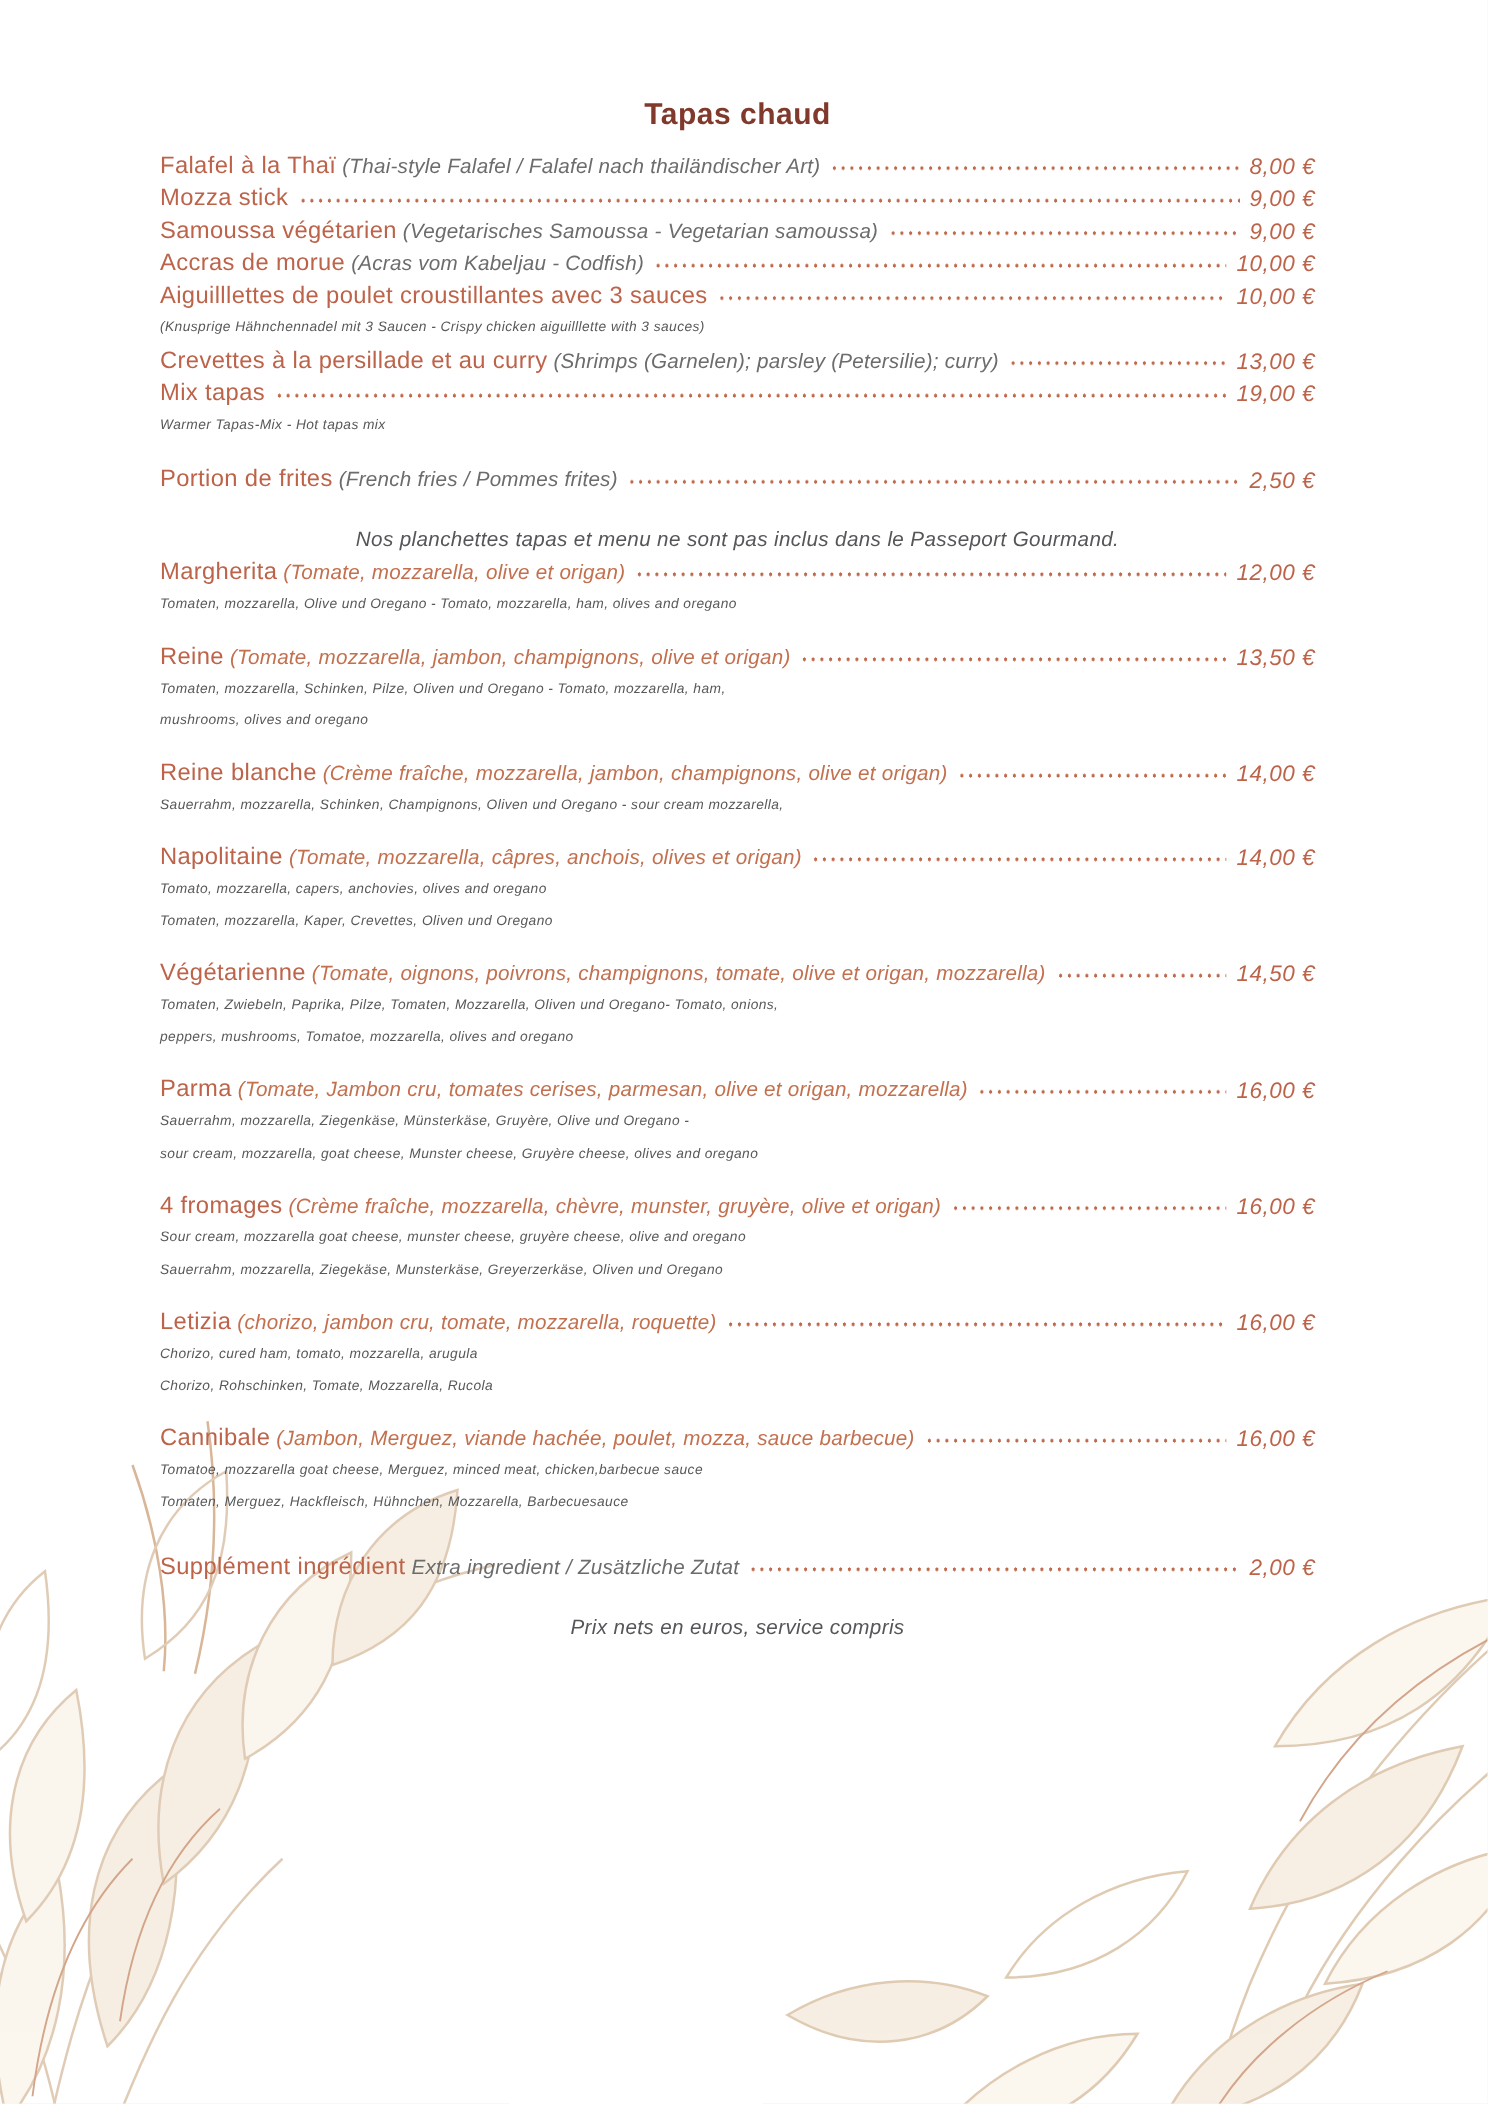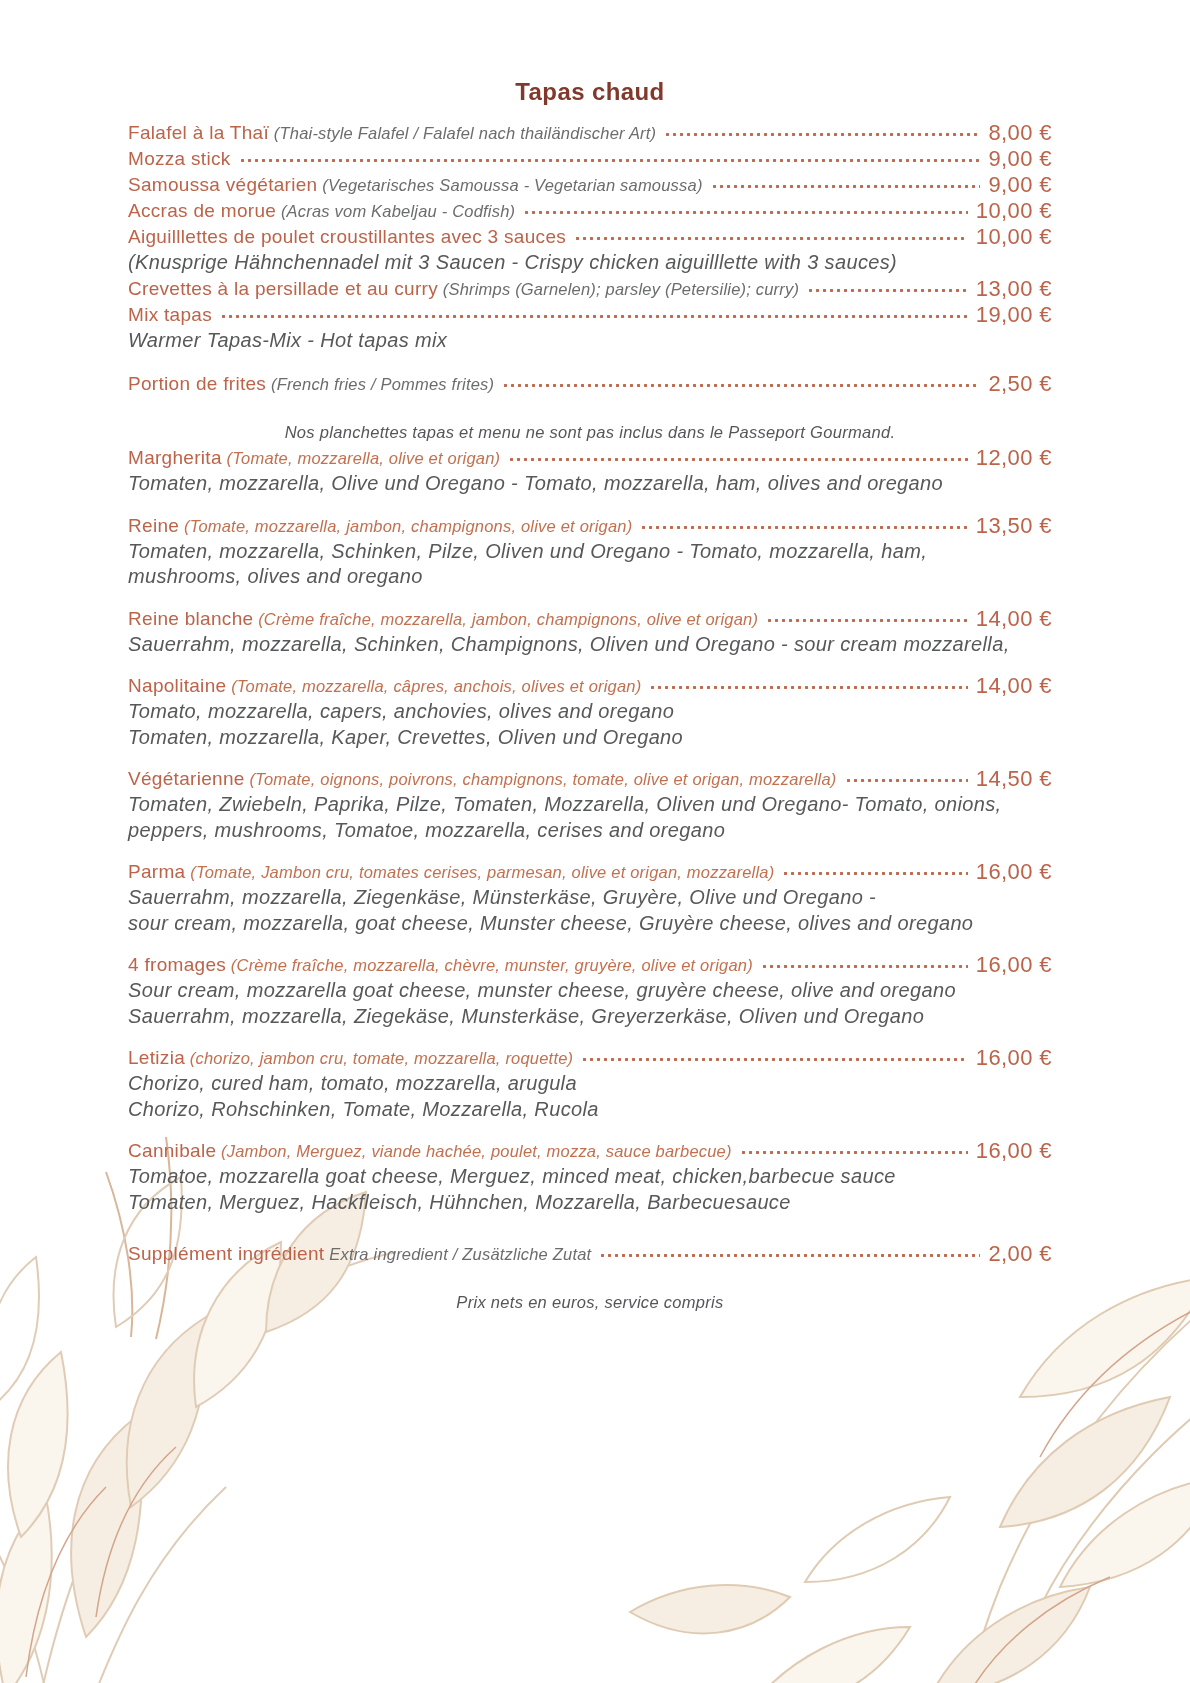--- a/index.html
+++ b/index.html
@@ -57,27 +57,28 @@
     min-width:18px;
     margin:0 8px;
     align-self:stretch;
     background-image:radial-gradient(circle, #bf6a4c 1.4px, transparent 1.55px);
     background-size:7px 5px;
     background-repeat:repeat-x;
     background-position:left calc(100% - 9px);
   }
   .item-price{
     color:#bc6349;
-    font-size:22px;
+    font-size:18px;
     letter-spacing:.4px;
     white-space:nowrap;
+    font-style:italic;
   }
   .item-desc{
     color:#57585a;
-    font-size:20px;
+    font-size:11px;
     font-style:italic;
     letter-spacing:.35px;
     line-height:25.5px;
   }
   .pizzas .item-block{margin-bottom:16px;}
   .pizzas .item-block.gap-before{margin-top:26px;margin-bottom:0;}
   .section-note{
     margin-top:22px;
     text-align:center;
     color:#55565a;
@@ -229,21 +230,21 @@
   <div class="item-desc">Tomato, mozzarella, capers, anchovies, olives and oregano</div>
           <div class="item-desc">Tomaten, mozzarella, Kaper, Crevettes, Oliven und Oregano</div>
         </div>
         <div class="item-block">
     <div class="item-row">
       <span class="item-name">Végétarienne<span class="item-paren accent"> (Tomate, oignons, poivrons, champignons, tomate, olive et origan, mozzarella)</span></span>
       <div class="leader"></div>
       <span class="item-price">14,50 €</span>
     </div>
   <div class="item-desc">Tomaten, Zwiebeln, Paprika, Pilze, Tomaten, Mozzarella, Oliven und Oregano- Tomato, onions,</div>
-          <div class="item-desc">peppers, mushrooms, Tomatoe, mozzarella, cerises and oregano</div>
+          <div class="item-desc">peppers, mushrooms, Tomatoe, mozzarella, olives and oregano</div>
         </div>
         <div class="item-block">
     <div class="item-row">
       <span class="item-name">Parma<span class="item-paren accent"> (Tomate, Jambon cru, tomates cerises, parmesan, olive et origan, mozzarella)</span></span>
       <div class="leader"></div>
       <span class="item-price">16,00 €</span>
     </div>
   <div class="item-desc">Sauerrahm, mozzarella, Ziegenkäse, Münsterkäse, Gruyère, Olive und Oregano -</div>
           <div class="item-desc">sour cream, mozzarella, goat cheese, Munster cheese, Gruyère cheese, olives and oregano</div>
         </div>

